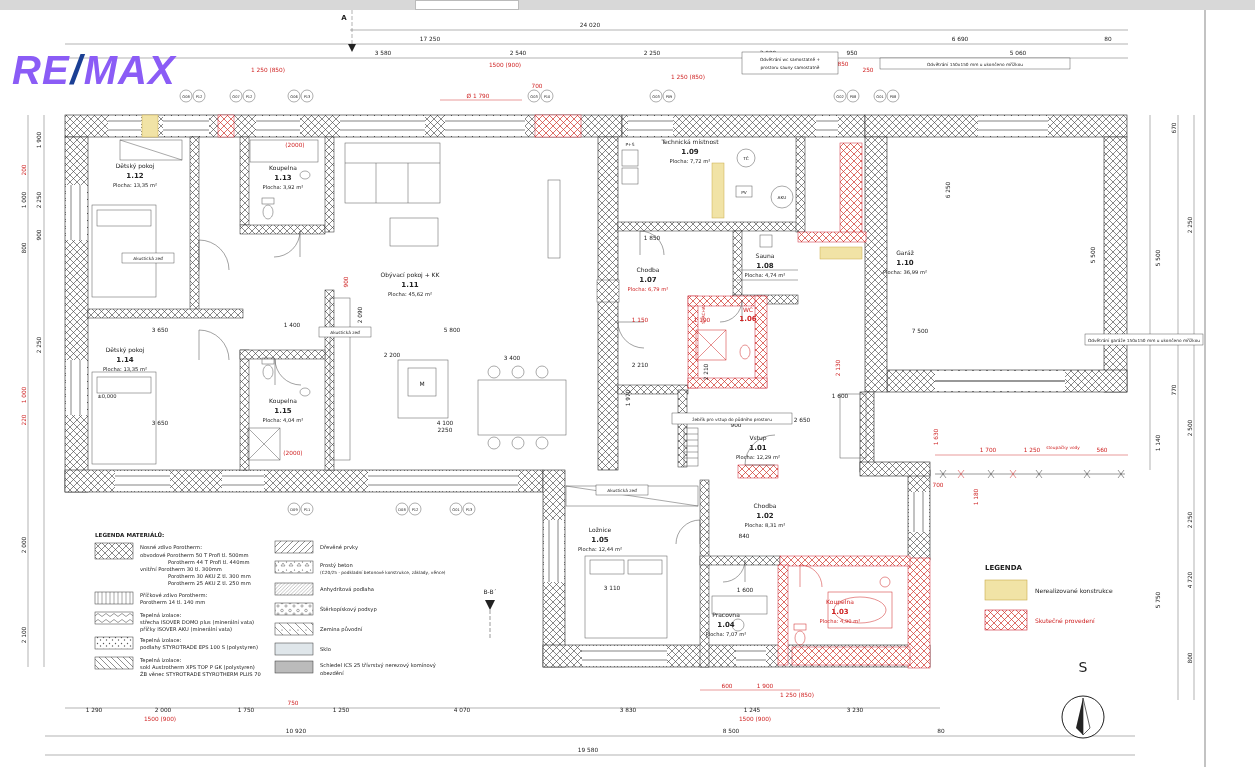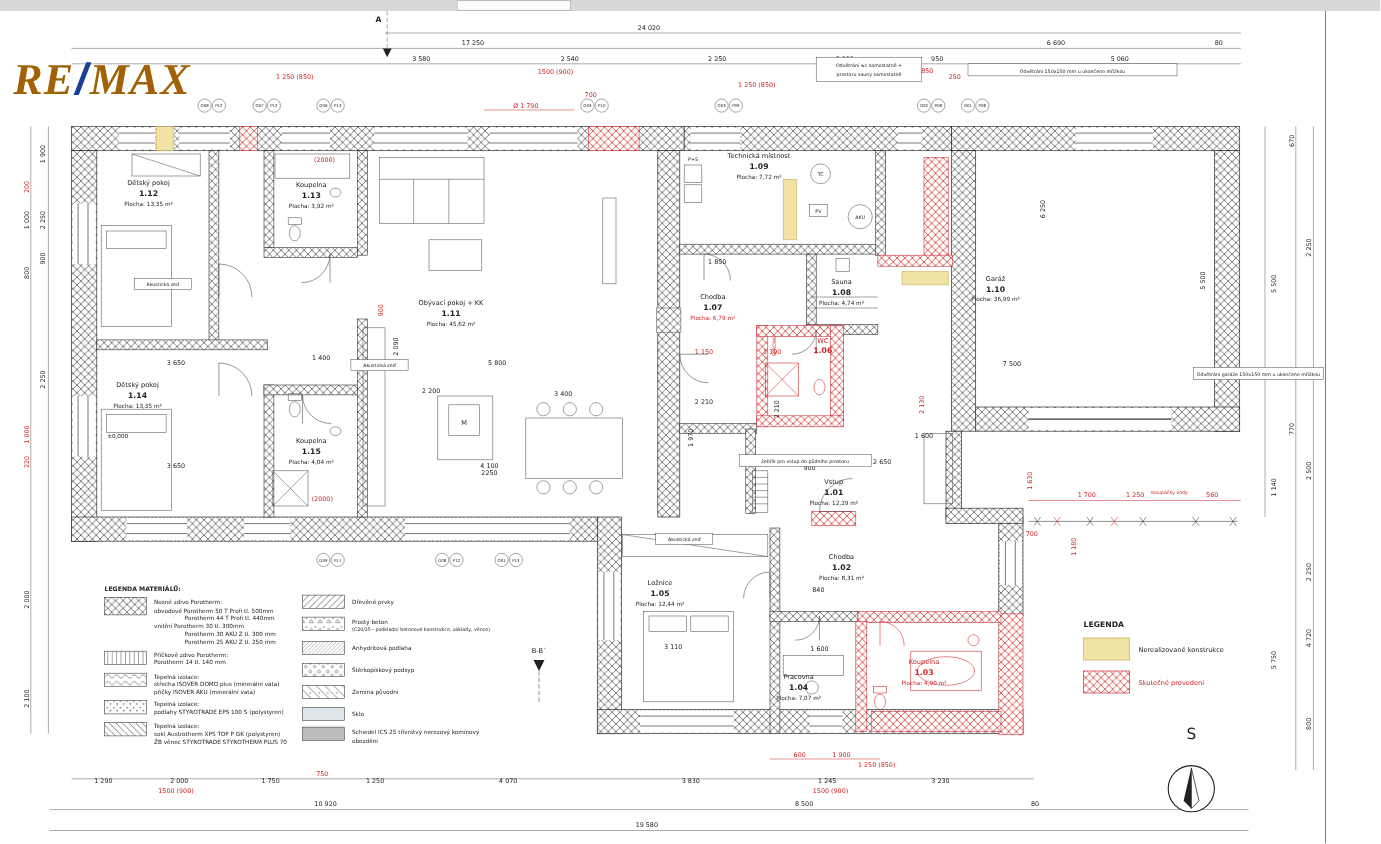--- a/index.html
+++ b/index.html
@@ -2,21 +2,21 @@
 <html><head>
 <meta charset="utf-8">
 <style>
   html,body{margin:0;padding:0;background:#fff;}
   #stage{position:relative;width:1255px;height:767px;background:#fff;overflow:hidden;
          font-family:"DejaVu Sans",sans-serif;}
   #topstrip{position:absolute;left:0;top:0;width:1255px;height:10px;background:#d8d8d8;z-index:3;}
   #topstrip .gap{position:absolute;left:415px;top:0;width:104px;height:10px;background:#fff;border:1px solid #bbb;box-sizing:border-box;}
   #logo{position:absolute;left:12px;top:48px;z-index:4;font-weight:bold;font-style:italic;
         font-size:40px;letter-spacing:1px;font-family:"Liberation Sans",sans-serif;}
-  #logo .re,#logo .max{color:#a16207;font-family:Liberation Serif, serif;}
+  #logo .re,#logo .max{color:#8b5cf6;}
   #logo .slash{color:#1b3f94;padding:0 1px;}
   svg{position:absolute;left:0;top:0;z-index:1;}
   svg text{font-family:"DejaVu Sans",sans-serif;fill:#222;}
   .dim{font-size:5.8px;}
   .dimr{font-size:5.8px;fill:#cf2222;}
   .rn{font-size:6px;}
   .rid{font-size:7px;font-weight:bold;}
   .ra{font-size:5.2px;}
   .red{fill:#cf2222;}
   .tiny{font-size:4.3px;}

